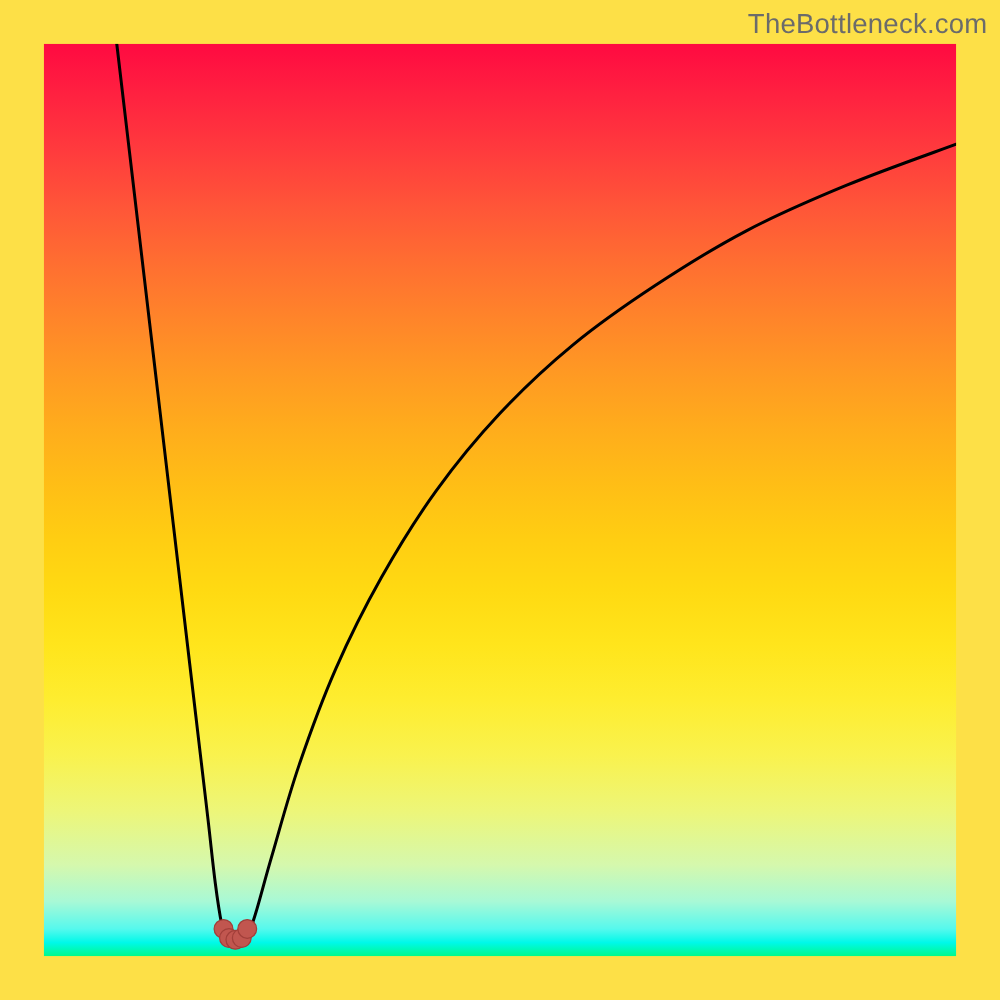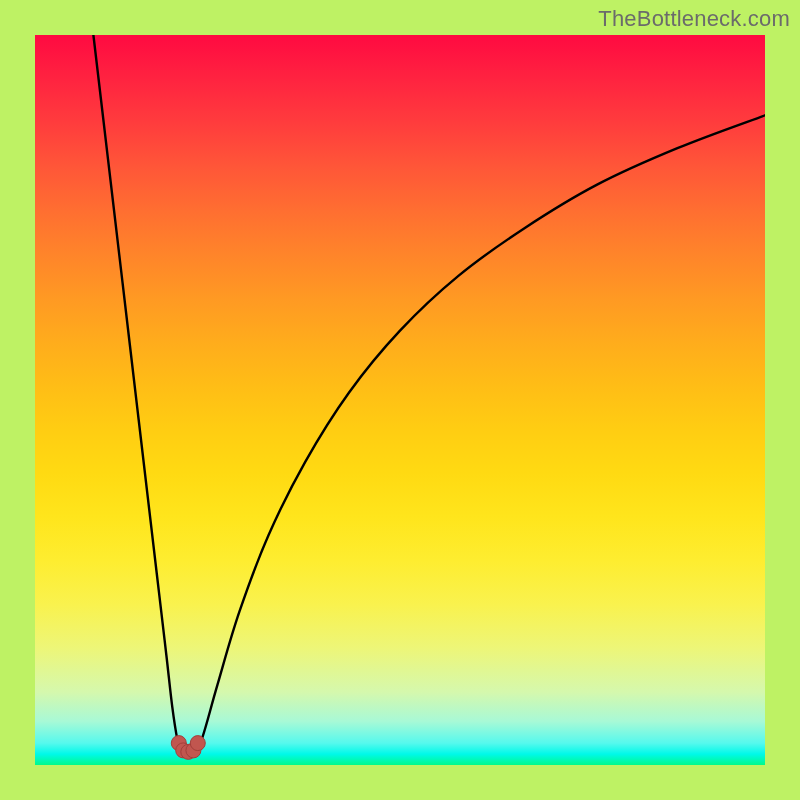--- a/index.html
+++ b/index.html
@@ -7,21 +7,21 @@
     padding: 0;
     width: 800px;
     height: 800px;
     overflow: hidden;
     background: #000;
     font-family: Arial, Helvetica, sans-serif;
   }
   .frame {
     position: absolute;
     inset: 0;
-    background: #bef264;
+    background: #fde047;
   }
   .plot {
     position: absolute;
     left: 35px;
     top: 35px;
     width: 730px;
     height: 730px;
     overflow: hidden;
   }
   .gradient {

